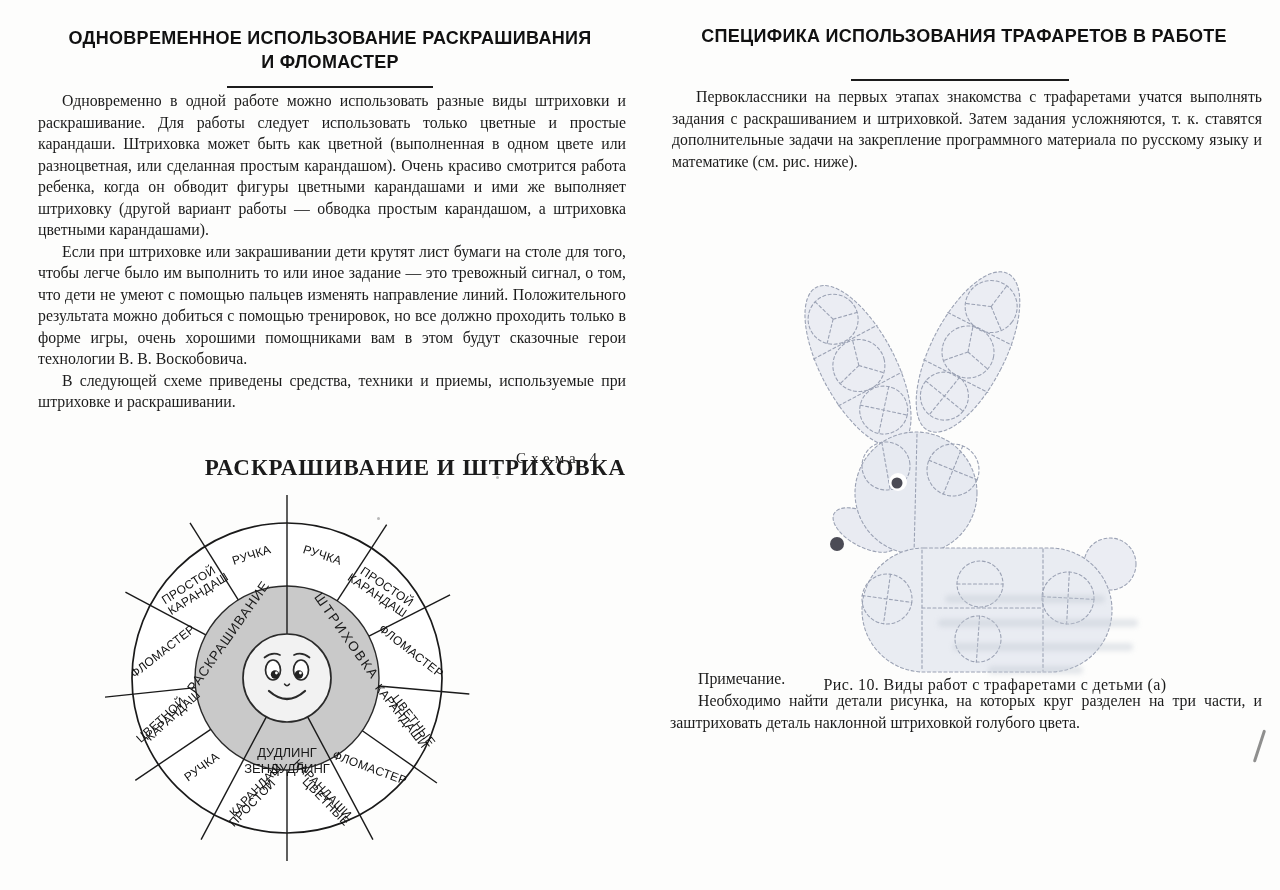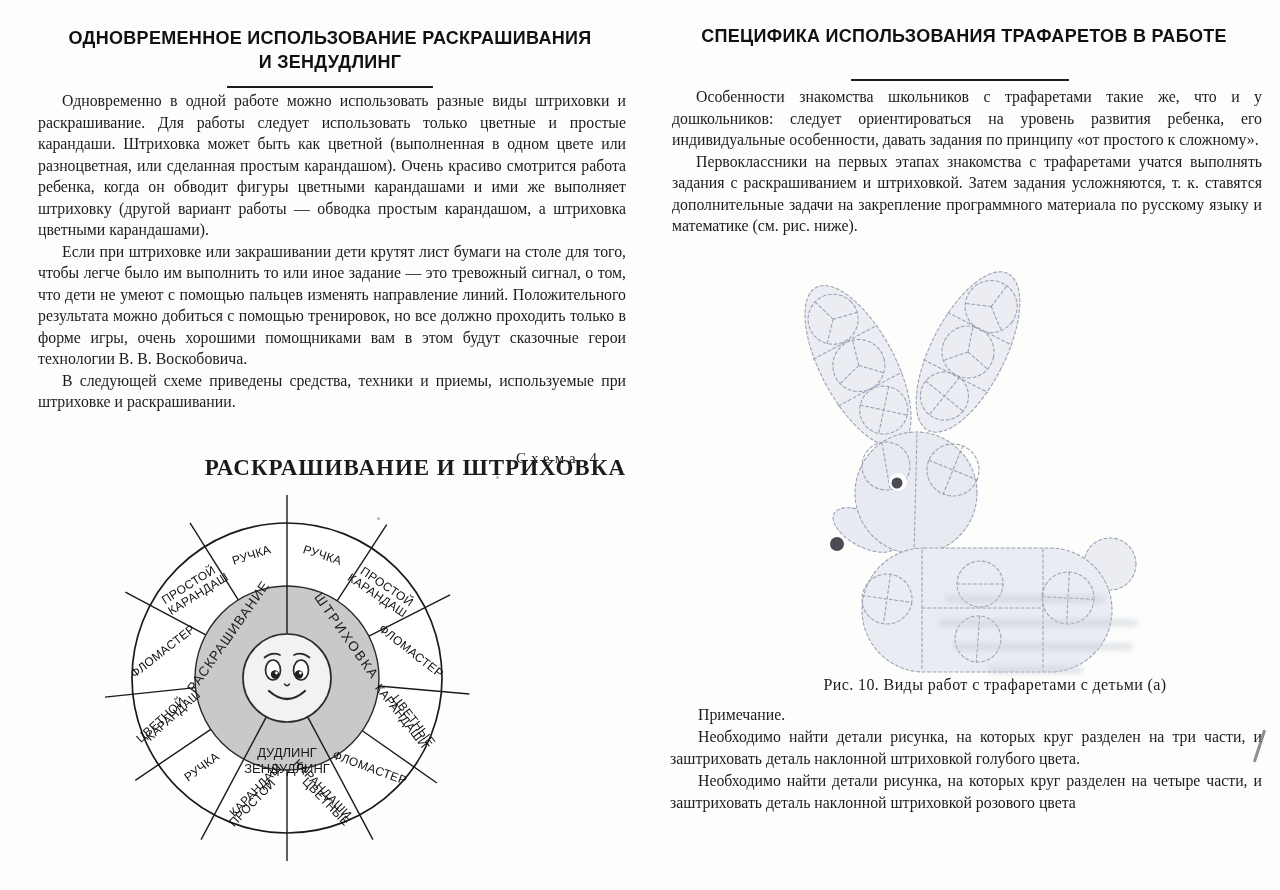--- a/index.html
+++ b/index.html
@@ -40,21 +40,21 @@
   svg text{font-family:"Liberation Sans", sans-serif;}
 </style>
 </head>
 <body>
 
 <div class="canvas">
 
   <section>
     <div class="page-title" style="left:40px;top:26px;width:580px;">
       <div>ОДНОВРЕМЕННОЕ ИСПОЛЬЗОВАНИЕ РАСКРАШИВАНИЯ</div>
-      <div>И ЗЕНДУДЛИНГ</div>
+      <div>И ФЛОМАСТЕР</div>
     </div>
     <div class="title-rule" style="left:227px;top:86px;width:206px;"></div>
 
     <div class="body-text" style="left:38px;top:90px;width:588px;">
       <p>Одновременно в одной работе можно использовать разные виды штриховки и раскрашивание. Для работы следует использовать только цветные и простые карандаши. Штриховка может быть как цветной (выполненная в одном цвете или разноцветная, или сделанная простым карандашом). Очень красиво смотрится работа ребенка, когда он обводит фигуры цветными карандашами и ими же выполняет штриховку (другой вариант работы — обводка простым карандашом, а штриховка цветными карандашами).</p>
       <p>Если при штриховке или закрашивании дети крутят лист бумаги на столе для того, чтобы легче было им выполнить то или иное задание — это тревожный сигнал, о том, что дети не умеют с помощью пальцев изменять направление линий. Положительного результата можно добиться с помощью тренировок, но все должно проходить только в форме игры, очень хорошими помощниками вам в этом будут сказочные герои технологии В. В. Воскобовича.</p>
       <p>В следующей схеме приведены средства, техники и приемы, используемые при штриховке и раскрашивании.</p>
     </div>
 
     <div class="schema-label">Схема 4</div>
@@ -119,21 +119,20 @@
     </svg>
   </section>
 
   <section>
     <div class="page-title" style="left:668px;top:24px;width:592px;">
       <div>СПЕЦИФИКА ИСПОЛЬЗОВАНИЯ ТРАФАРЕТОВ В РАБОТЕ</div>
     </div>
     <div class="title-rule" style="left:851px;top:79px;width:218px;"></div>
 
     <div class="body-text" style="left:672px;top:86px;width:590px;">
-      <p>Особенности знакомства школьников с трафаретами такие же, что и у дошкольников: следует ориентироваться на уровень развития ребенка, его индивидуальные особенности, давать задания по принципу «от простого к сложному».</p>
       <p>Первоклассники на первых этапах знакомства с трафаретами учатся выполнять задания с раскрашиванием и штриховкой. Затем задания усложняются, т. к. ставятся дополнительные задачи на закрепление программного материала по русскому языку и математике (см. рис. ниже).</p>
     </div>
 
     <svg style="position:absolute;left:790px;top:268px;" width="350" height="410" viewBox="0 0 350 410" fill="none" stroke-linecap="round">
       <g stroke="#9ba2b4" stroke-width="1.1" stroke-dasharray="3 2.5">
 
         <g transform="translate(68,98) rotate(-28)">
           <ellipse cx="0" cy="0" rx="37" ry="89" fill="#ebedf3"></ellipse>
           <line x1="-36" y1="-27" x2="36" y2="-27"></line>
           <line x1="-36" y1="26" x2="36" y2="26"></line>
@@ -210,24 +209,23 @@
       <circle cx="47" cy="276" r="7" fill="#4b4b55"></circle>
     </svg>
 
     <div class="bleed-bar" style="left:945px;top:595px;width:160px;"></div>
     <div class="bleed-bar" style="left:938px;top:619px;width:200px;"></div>
     <div class="bleed-bar" style="left:953px;top:643px;width:180px;"></div>
     <div class="bleed-bar" style="left:988px;top:666px;width:95px;"></div>
 
     <div class="figure-caption">Рис. 10. Виды работ с трафаретами с детьми (а)</div>
 
-    <div class="notes-text" style="left:670px;top:704px;width:592px;font-family:Liberation Serif, serif;">
+    <div class="notes-text" style="left:670px;top:668px;width:592px;font-family:Liberation Serif, serif;">
       <p>Примечание.</p>
       <p>Необходимо найти детали рисунка, на которых круг разделен на три части, и заштриховать деталь наклонной штриховкой голубого цвета.</p>
-      <p>Необходимо найти детали рисунка, на которых круг разделен на четыре части, и заштриховать деталь наклонной штриховкой розового цвета</p>
     </div>
   </section>
 
 
   <div class="pen-slash"></div>
   <div class="speck" style="left:496px;top:476px;"></div>
   <div class="speck" style="left:377px;top:517px;"></div>
 </div>
 
 </body></html>

